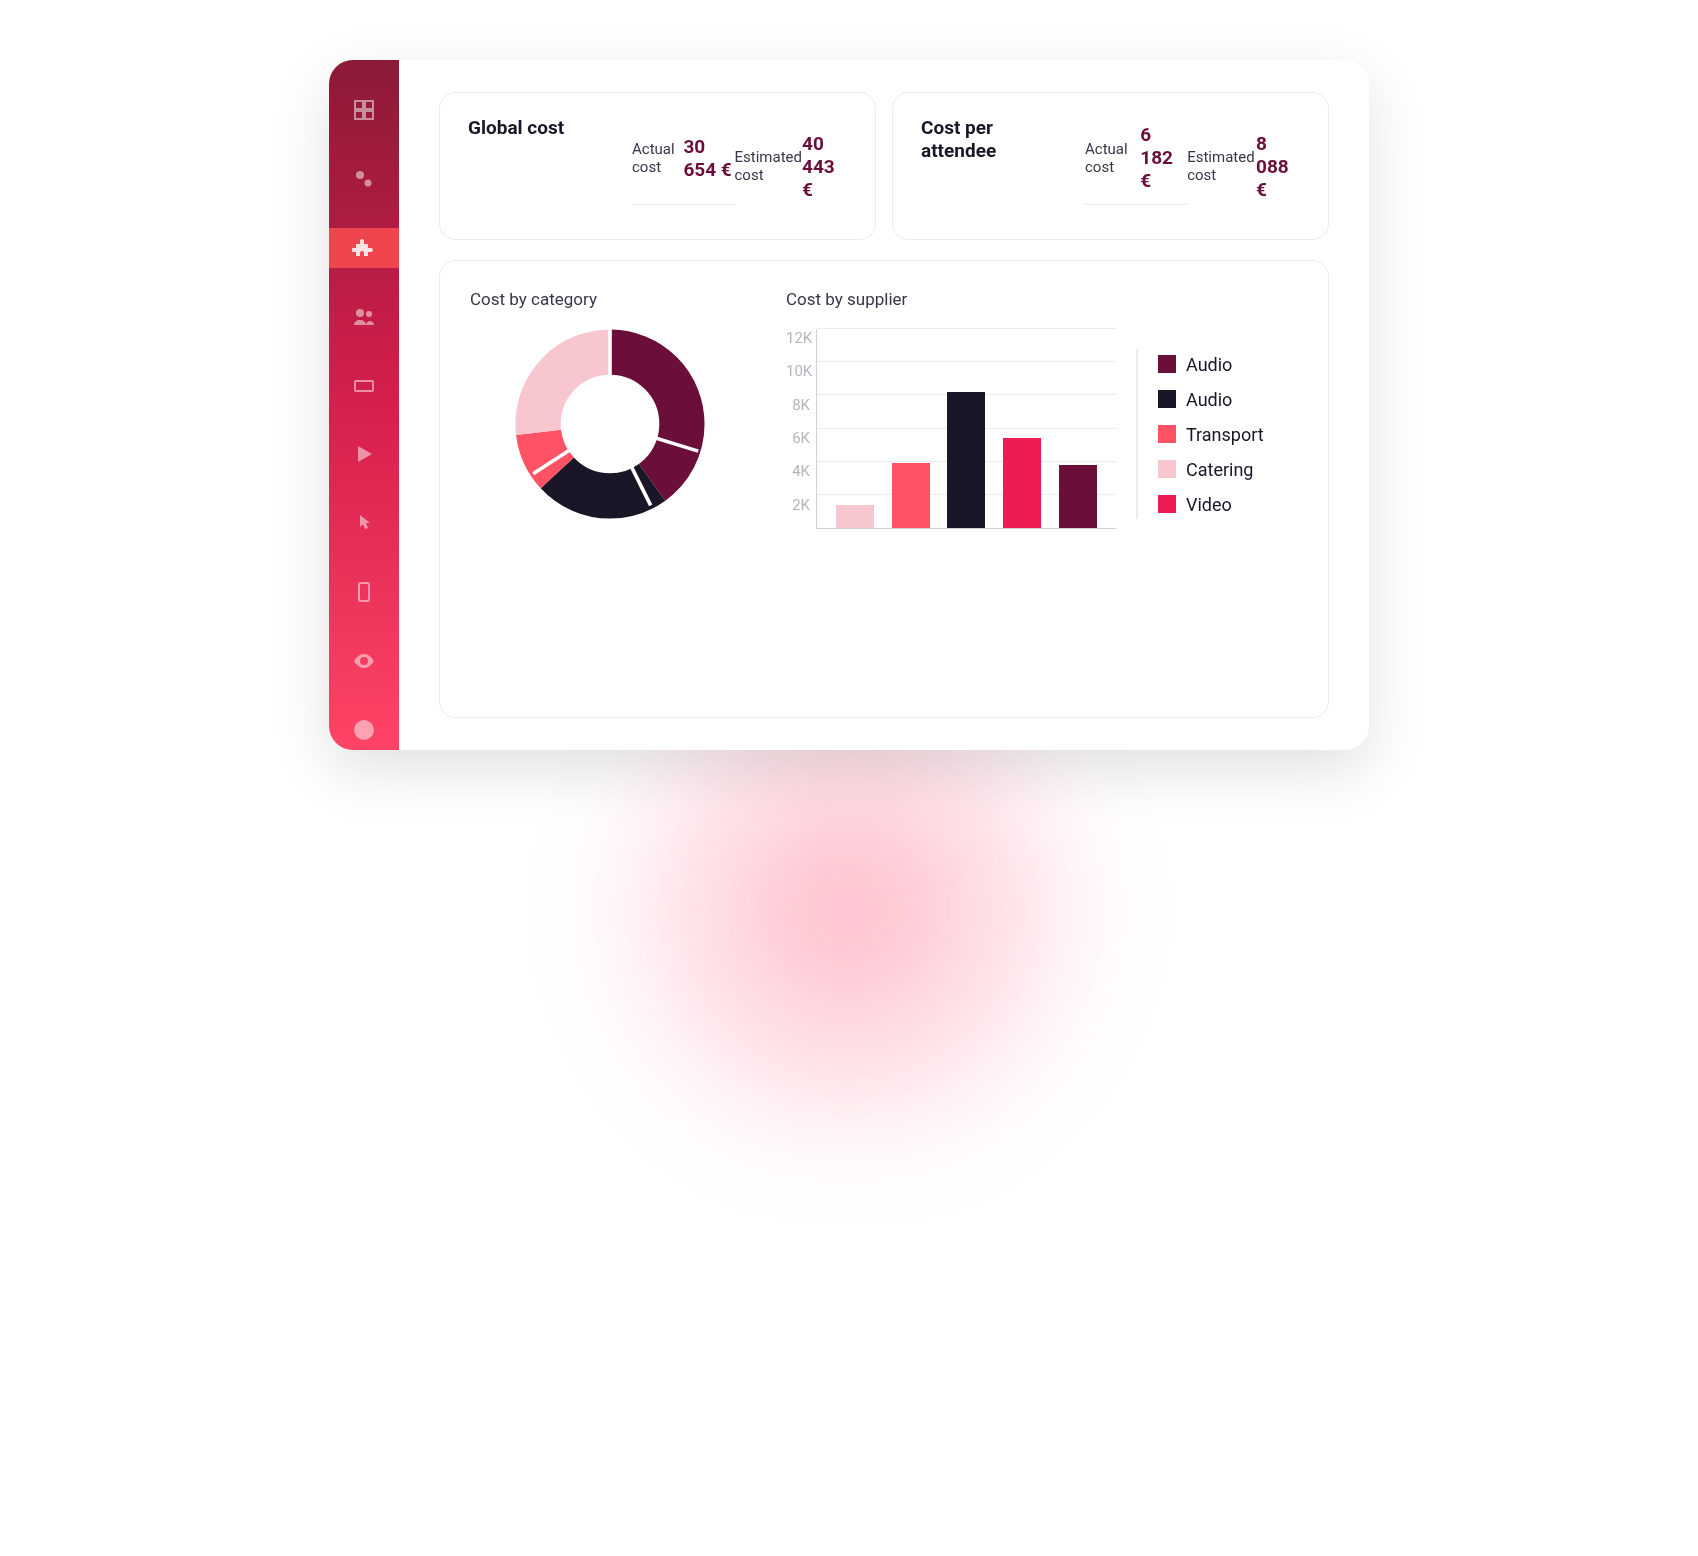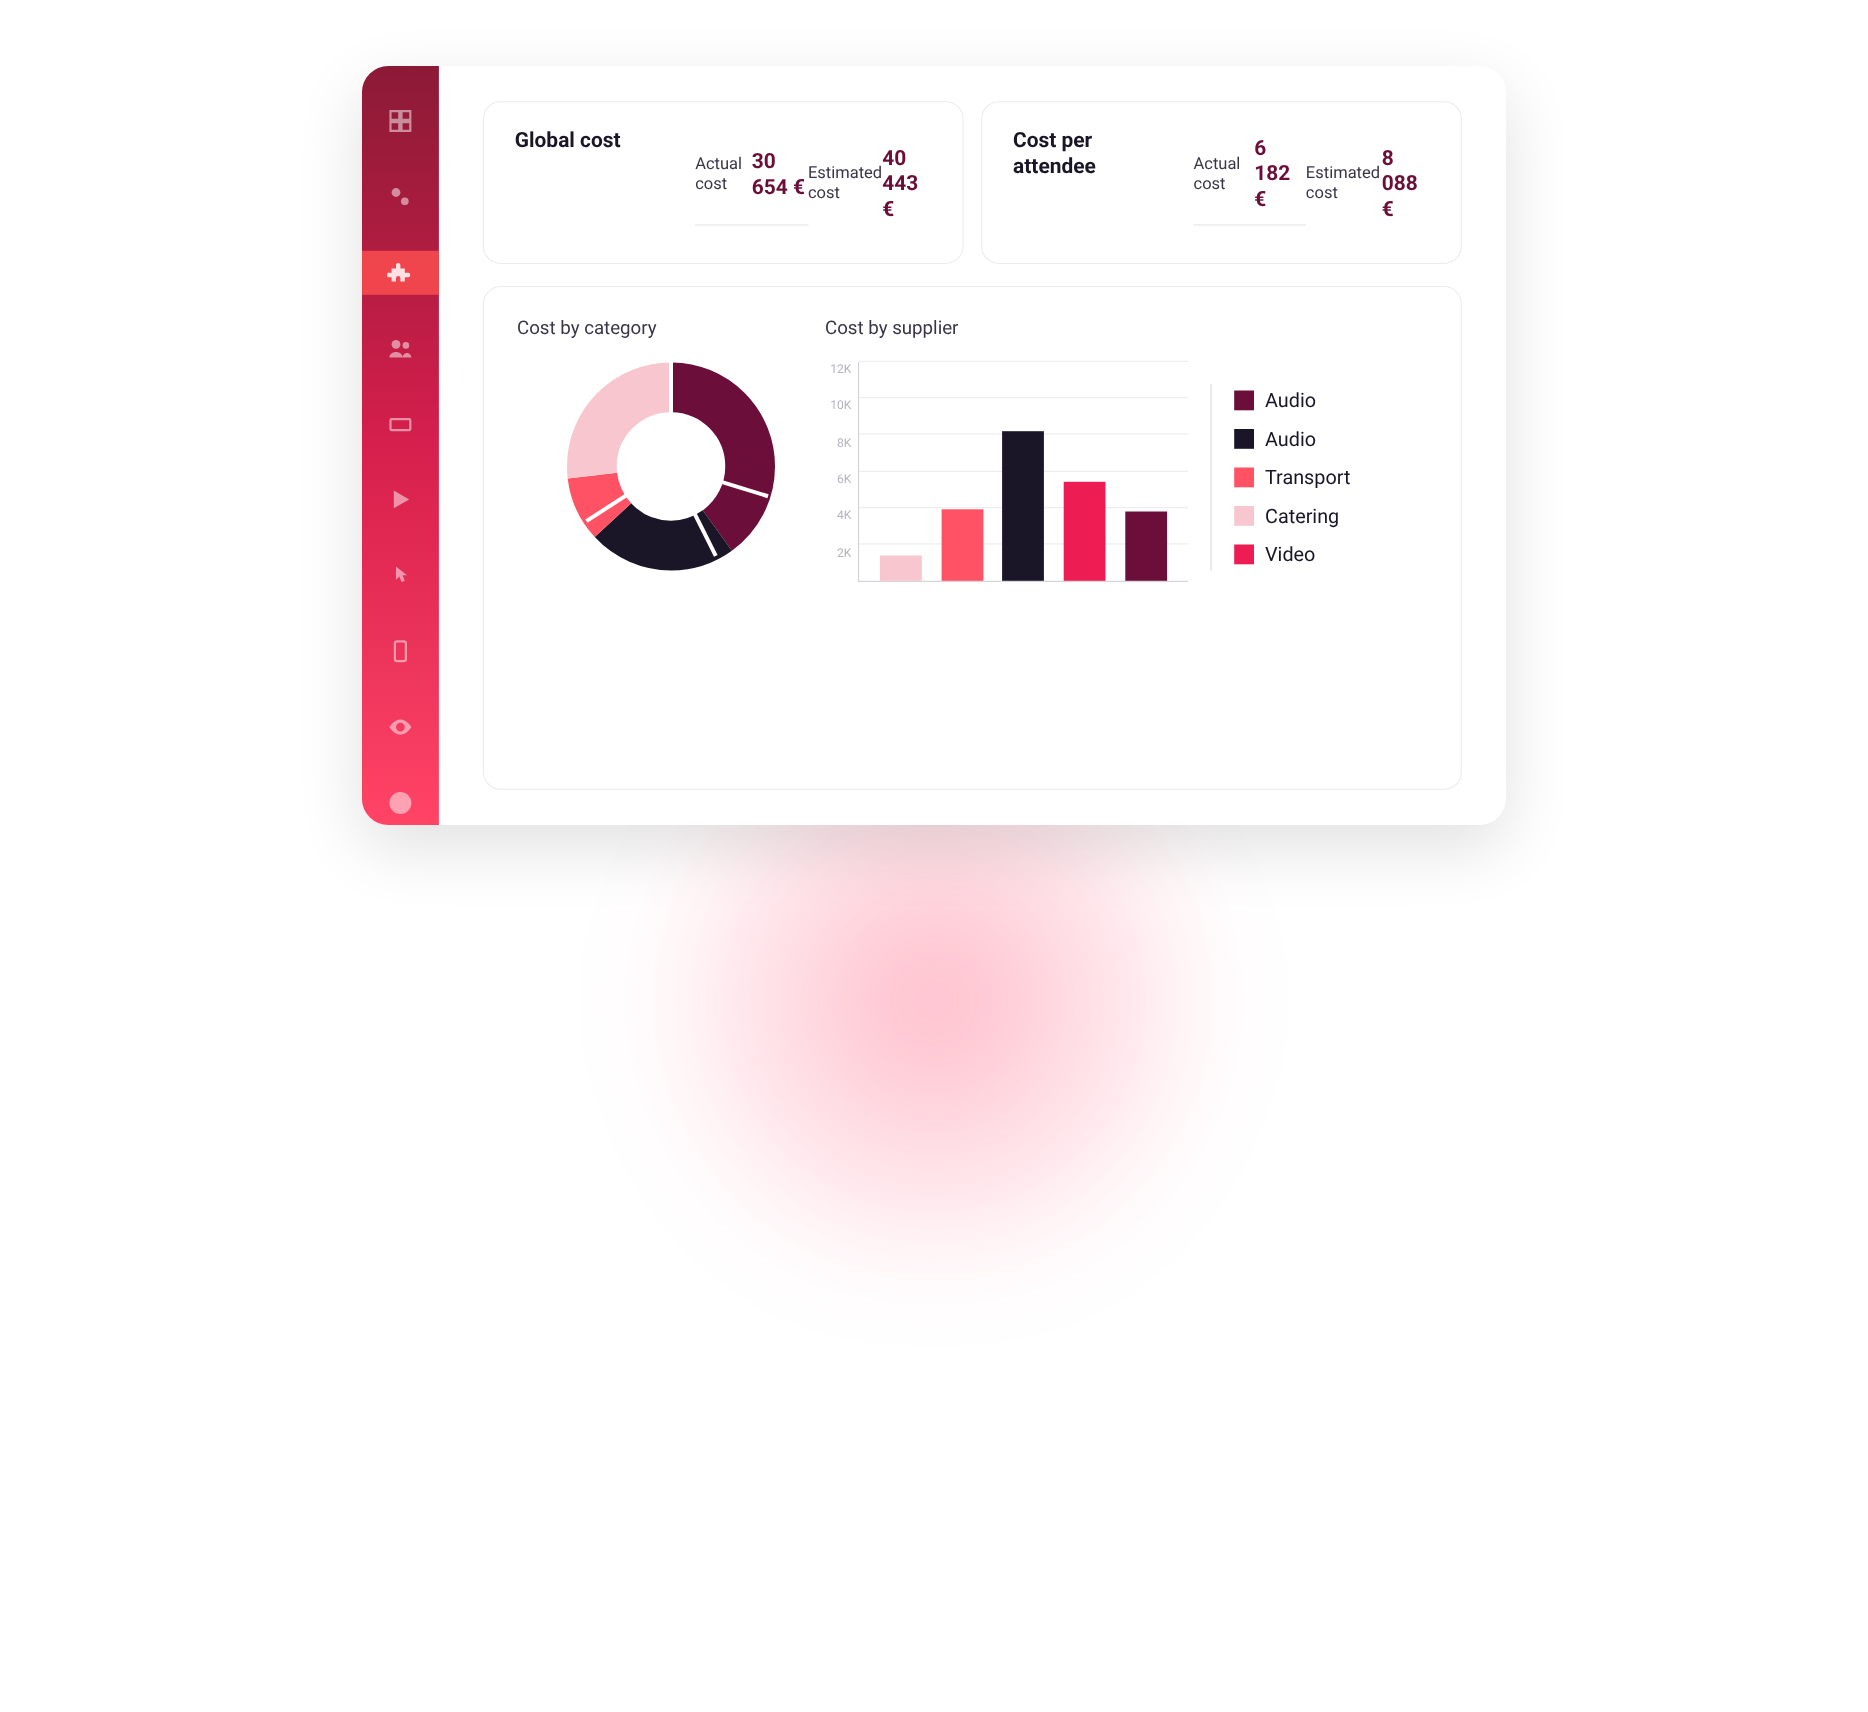--- a/index.html
+++ b/index.html
@@ -155,20 +155,21 @@
       font-size: 19px;
       font-weight: 700;
       color: #6b0f3a;
     }
     .charts-card {
       background: #fff;
       border: 1px solid #ececf0;
       border-radius: 16px;
       padding: 28px 30px;
       display: flex;
+      gap: 36px;
       flex: 1;
     }
     .chart-block { display: flex; flex-direction: column; }
     .chart-title {
       font-size: 17px;
       color: #3a3548;
       margin-bottom: 20px;
     }
     .donut-block { width: 280px; }
     .donut { width: 190px; height: 190px; margin: 0 auto; }
@@ -181,21 +182,21 @@
     }
     .y-ticks {
       position: absolute;
       left: 0;
       top: 0;
       height: 100%;
       width: 28px;
       display: flex;
       flex-direction: column;
       justify-content: space-between;
-      font-size: 11px;
+      font-size: 15px;
       color: #b5b5bf;
       text-align: right;
       padding-right: 4px;
     }
     .grid-area {
       position: absolute;
       left: 30px;
       right: 0;
       top: 0;
       bottom: 0;

